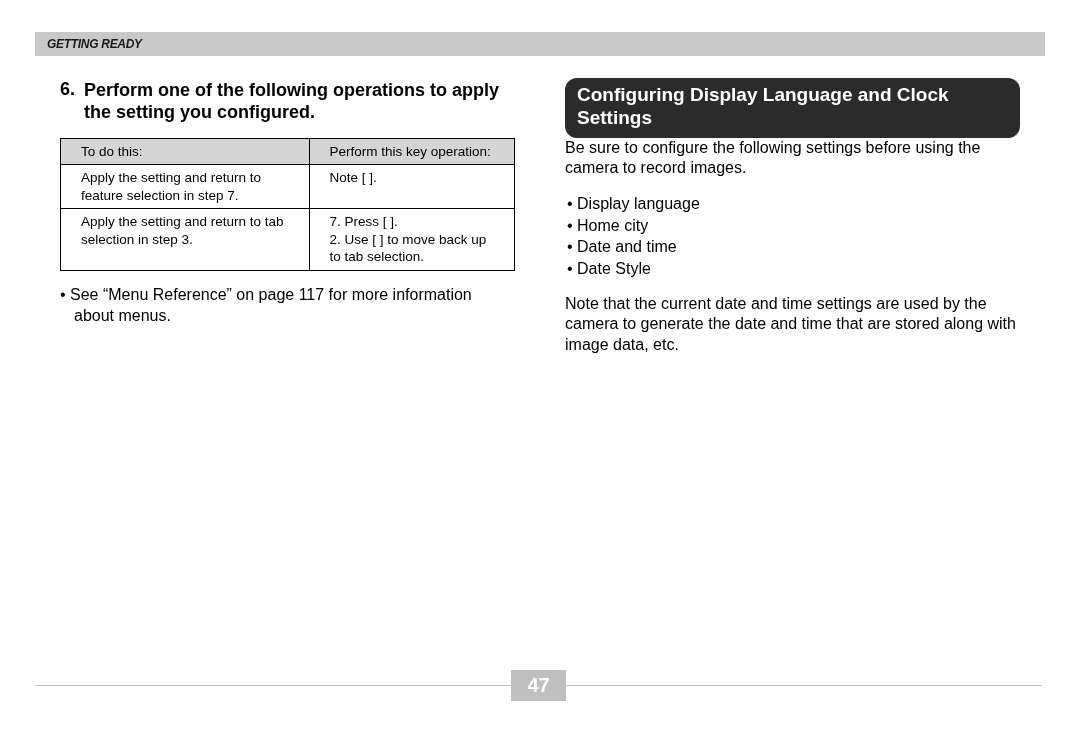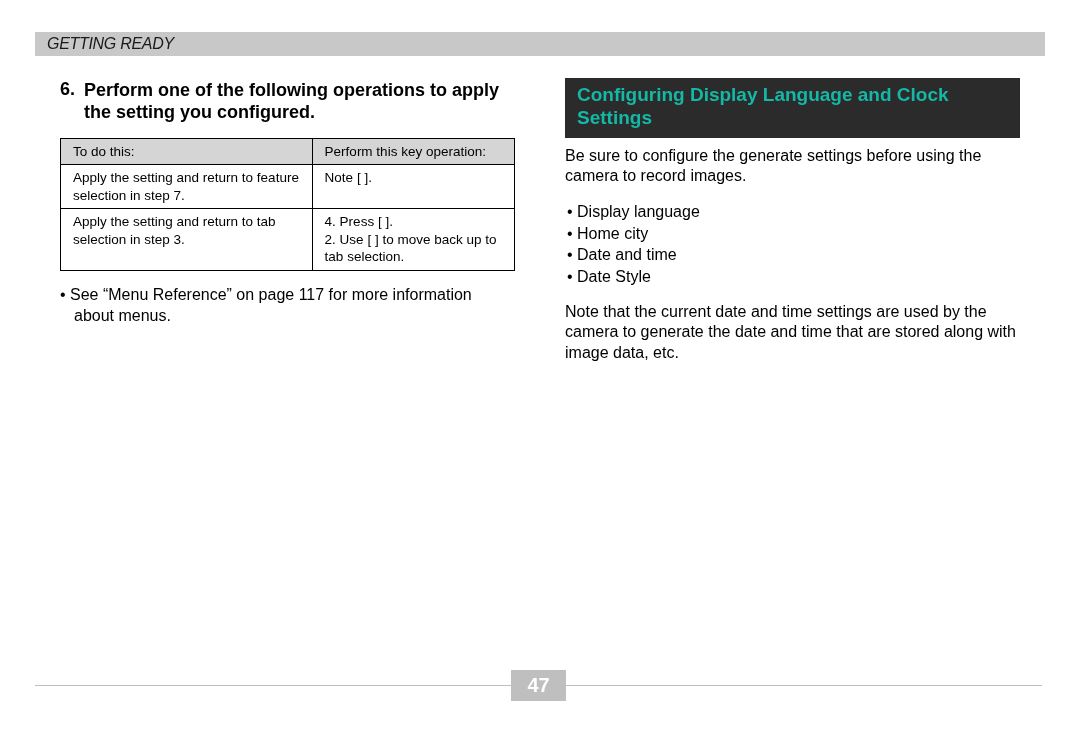--- a/index.html
+++ b/index.html
@@ -20,22 +20,22 @@
       top: 32px;
       left: 35px;
       right: 35px;
       height: 24px;
       background: #c8c8c8;
       display: flex;
       align-items: center;
       padding-left: 12px;
     }
     .header-bar .title {
-      font-size: 16px;
-      font-weight: normal;
+      font-size: 12px;
+      font-weight: bold;
       font-style: italic;
       color: #1a1a1a;
       text-transform: uppercase;
       letter-spacing: -0.3px;
     }
     .content {
       position: absolute;
       top: 78px;
       left: 60px;
       right: 60px;
@@ -63,21 +63,21 @@
       margin-top: -22px;
       padding-left: 2px;
     }
     table.ops {
       border-collapse: collapse;
       width: 100%;
       font-size: 13.5px;
     }
     table.ops th, table.ops td {
       border: 1px solid #000;
-      padding: 4px 12px;
+      padding: 4px 20px;
       text-align: left;
       vertical-align: top;
       line-height: 1.3;
       font-weight: normal;
     }
     table.ops th {
       background: #d5d5d5;
     }
     table.ops td.ops-cell .ops-line {
       display: block;
@@ -87,27 +87,26 @@
       line-height: 1.3;
       margin-top: 14px;
       padding-left: 14px;
       text-indent: -14px;
     }
     .bullet-para::before {
       content: "• ";
     }
     .section-title-bar {
       background: #2b2b2b;
-      color: #14b8a6;
+      color: #ffffff;
       font-size: 19px;
       font-weight: bold;
       padding: 6px 12px 8px;
-      border-radius: 0;
+      border-radius: 12px;
       line-height: 1.2;
-      margin-bottom: 8px;
     }
     .body-text {
       font-size: 16px;
       line-height: 1.3;
       margin-bottom: 14px;
     }
     .bullet-list {
       font-size: 16px;
       line-height: 1.35;
       margin-bottom: 14px;
@@ -165,33 +164,33 @@
       <tbody>
         <tr>
           <td>Apply the setting and return to feature selection in step 7.</td>
           <td class="ops-cell">
             <span class="ops-line">Note [   ].</span>
           </td>
         </tr>
         <tr>
           <td>Apply the setting and return to tab selection in step 3.</td>
           <td class="ops-cell">
-            <span class="ops-line">4.  Press [   ].</span>
+            <span class="ops-line">7.  Press [   ].</span>
             <span class="ops-line">2.  Use [   ] to move back up to tab selection.</span>
           </td>
         </tr>
       </tbody>
     </table>
 
     <p class="bullet-para">See “Menu Reference” on page 117 for more information about menus.</p>
   </div>
 
   <div class="column">
     <div class="section-title-bar">Configuring Display Language and Clock Settings</div>
-    <p class="body-text">Be sure to configure the generate settings before using the camera to record images.</p>
+    <p class="body-text">Be sure to configure the following settings before using the camera to record images.</p>
     <ul class="bullet-list">
       <li>Display language</li>
       <li>Home city</li>
       <li>Date and time</li>
       <li>Date Style</li>
     </ul>
     <p class="body-text">Note that the current date and time settings are used by the camera to generate the date and time that are stored along with image data, etc.</p>
   </div>
 
 </div>

